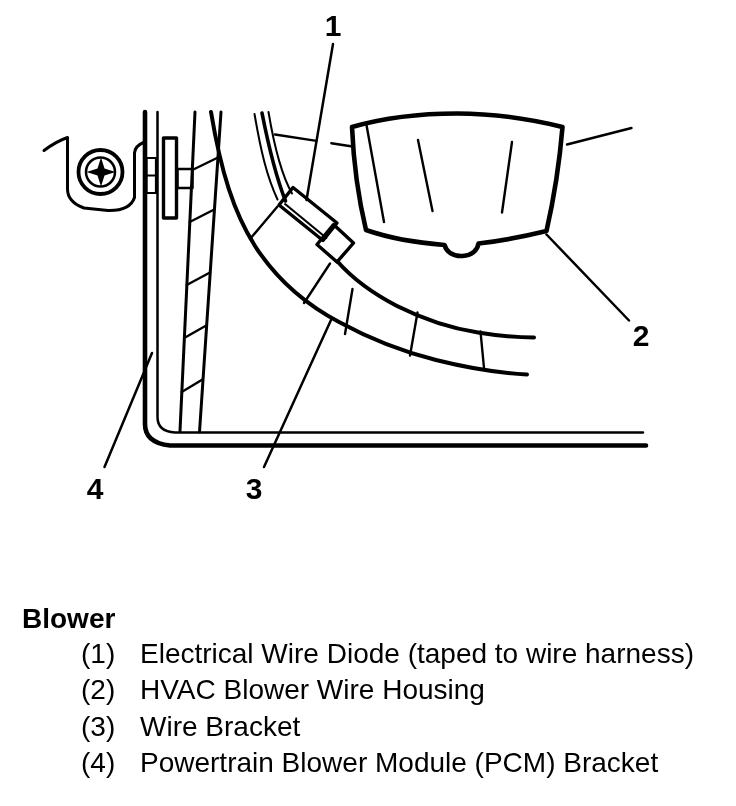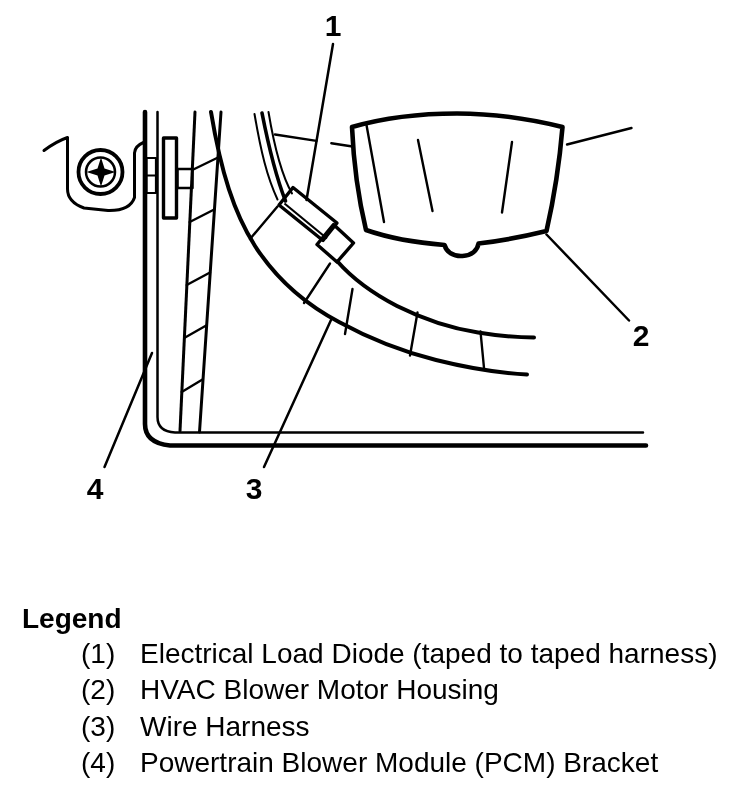--- a/index.html
+++ b/index.html
@@ -109,28 +109,28 @@
       <path stroke-width="2.5" d="M 152,353 L 104.5,467"></path>
     </g>
   </svg>
 
   <div class="co-num" style="left:333px;top:26px;">1</div>
   <div class="co-num" style="left:641px;top:336px;">2</div>
   <div class="co-num" style="left:254px;top:489px;">3</div>
   <div class="co-num" style="left:95px;top:489px;">4</div>
 
   <div class="legend">
-    <div class="legend-title">Legend</div>
+    <div class="legend-title">Blower</div>
     <div class="legend-row">
-      <span class="num">(1)</span><span>Electrical Load Diode (taped to taped harness)</span>
+      <span class="num">(1)</span><span>Electrical Wire Diode (taped to wire harness)</span>
     </div>
     <div class="legend-row">
-      <span class="num">(2)</span><span>HVAC Blower Motor Housing</span>
+      <span class="num">(2)</span><span>HVAC Blower Wire Housing</span>
     </div>
     <div class="legend-row">
-      <span class="num">(3)</span><span>Wire Harness</span>
+      <span class="num">(3)</span><span>Wire Bracket</span>
     </div>
     <div class="legend-row">
       <span class="num">(4)</span><span>Powertrain Blower Module (PCM) Bracket</span>
     </div>
   </div>
 
 </div>
 
 </body></html>

